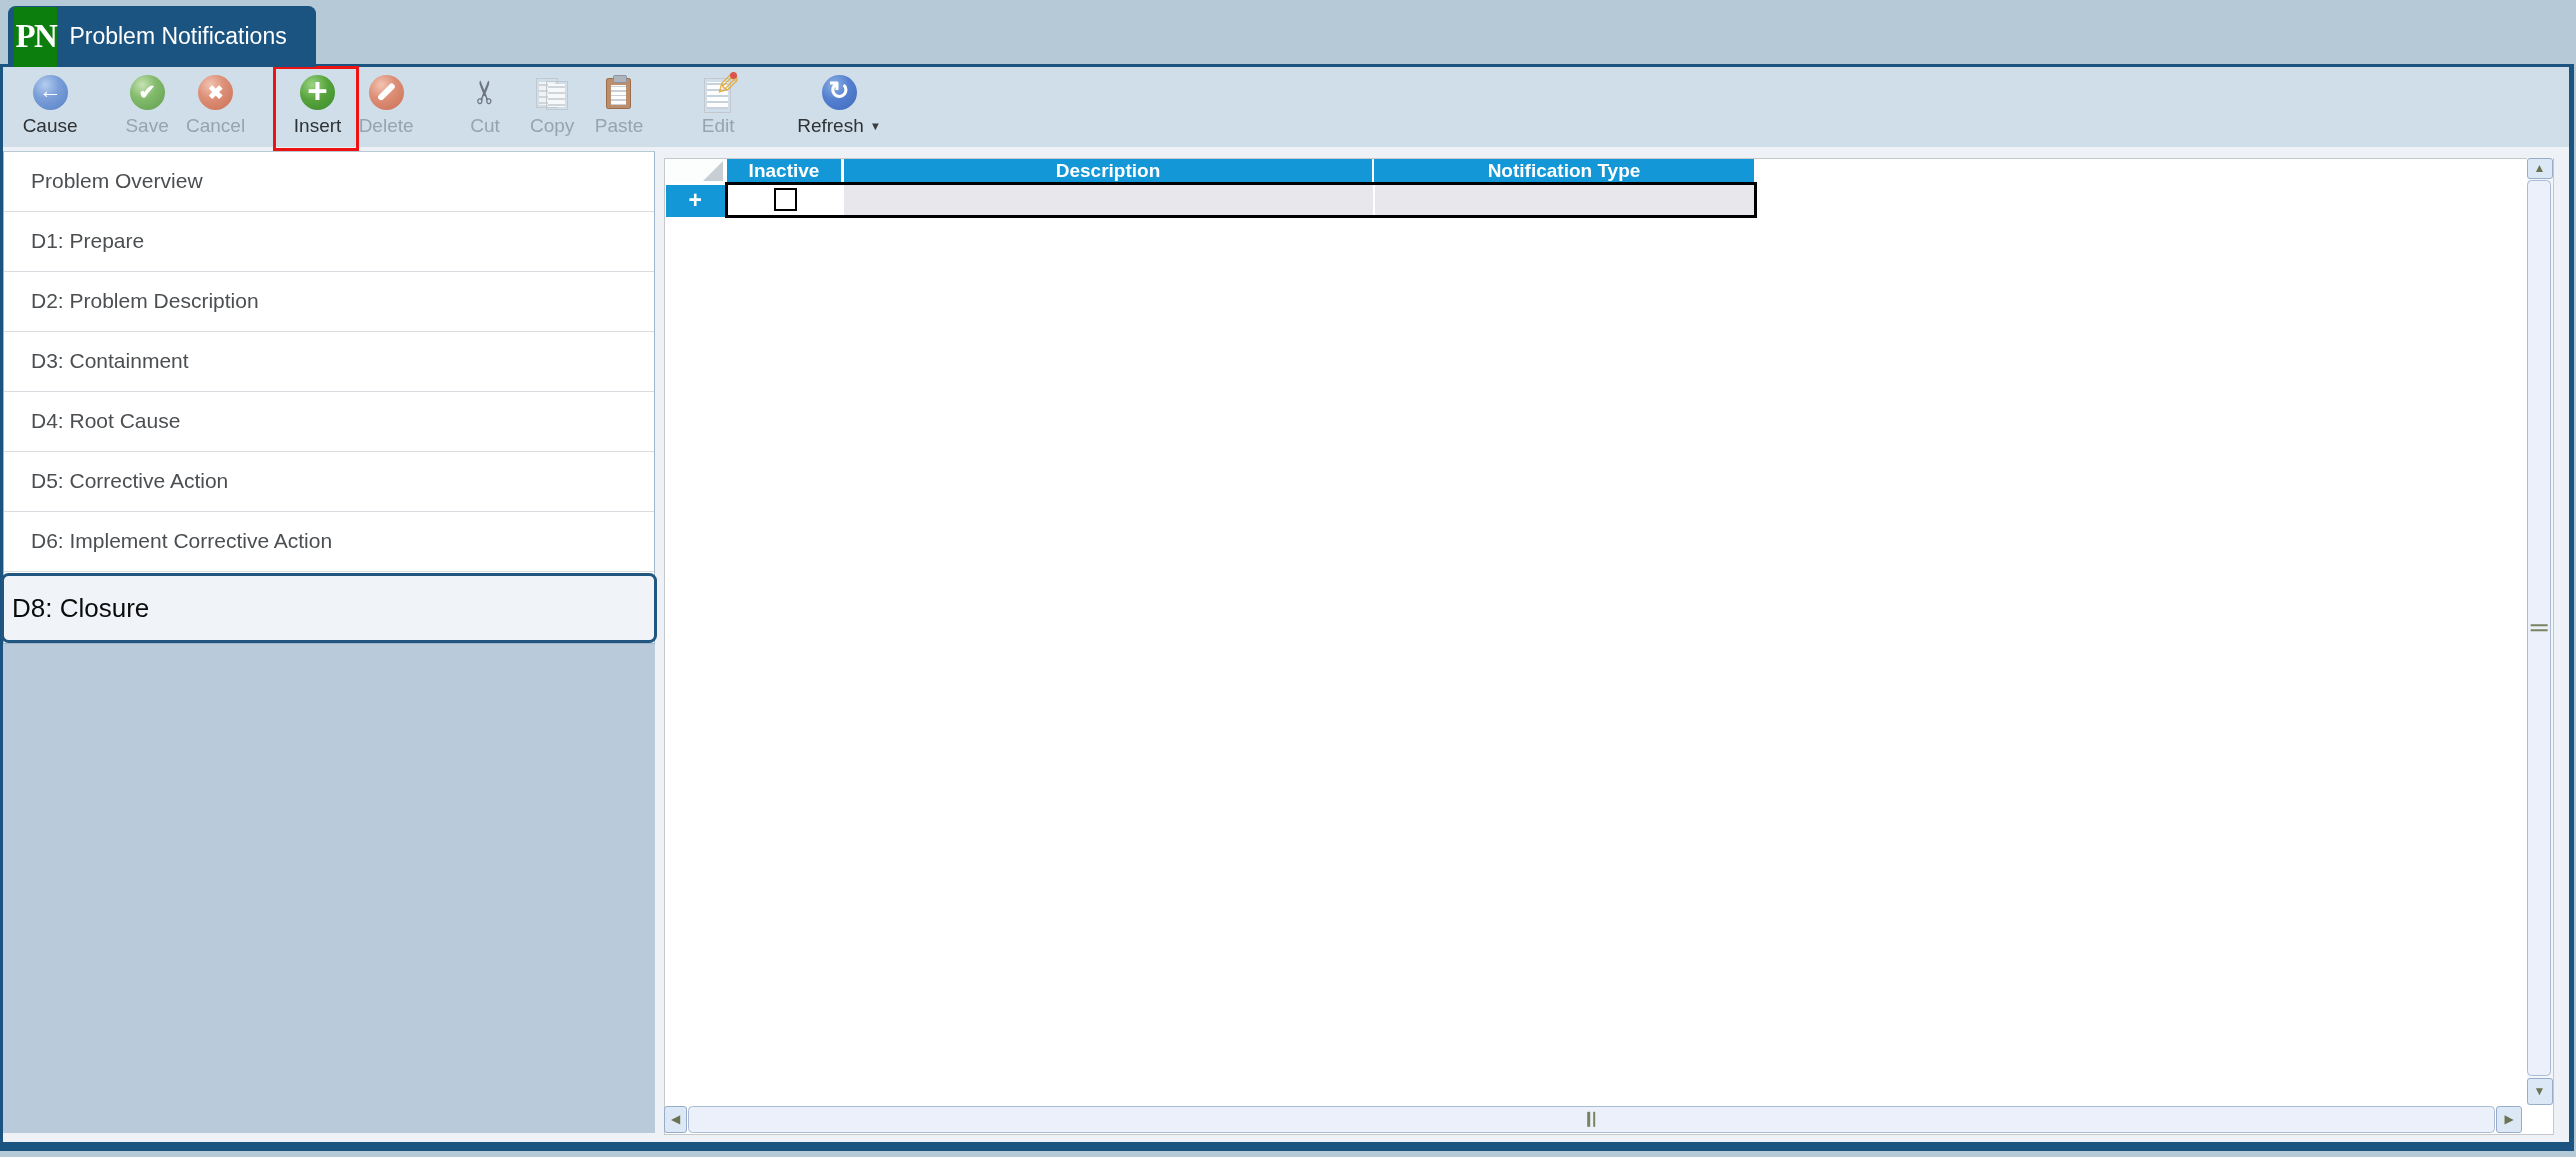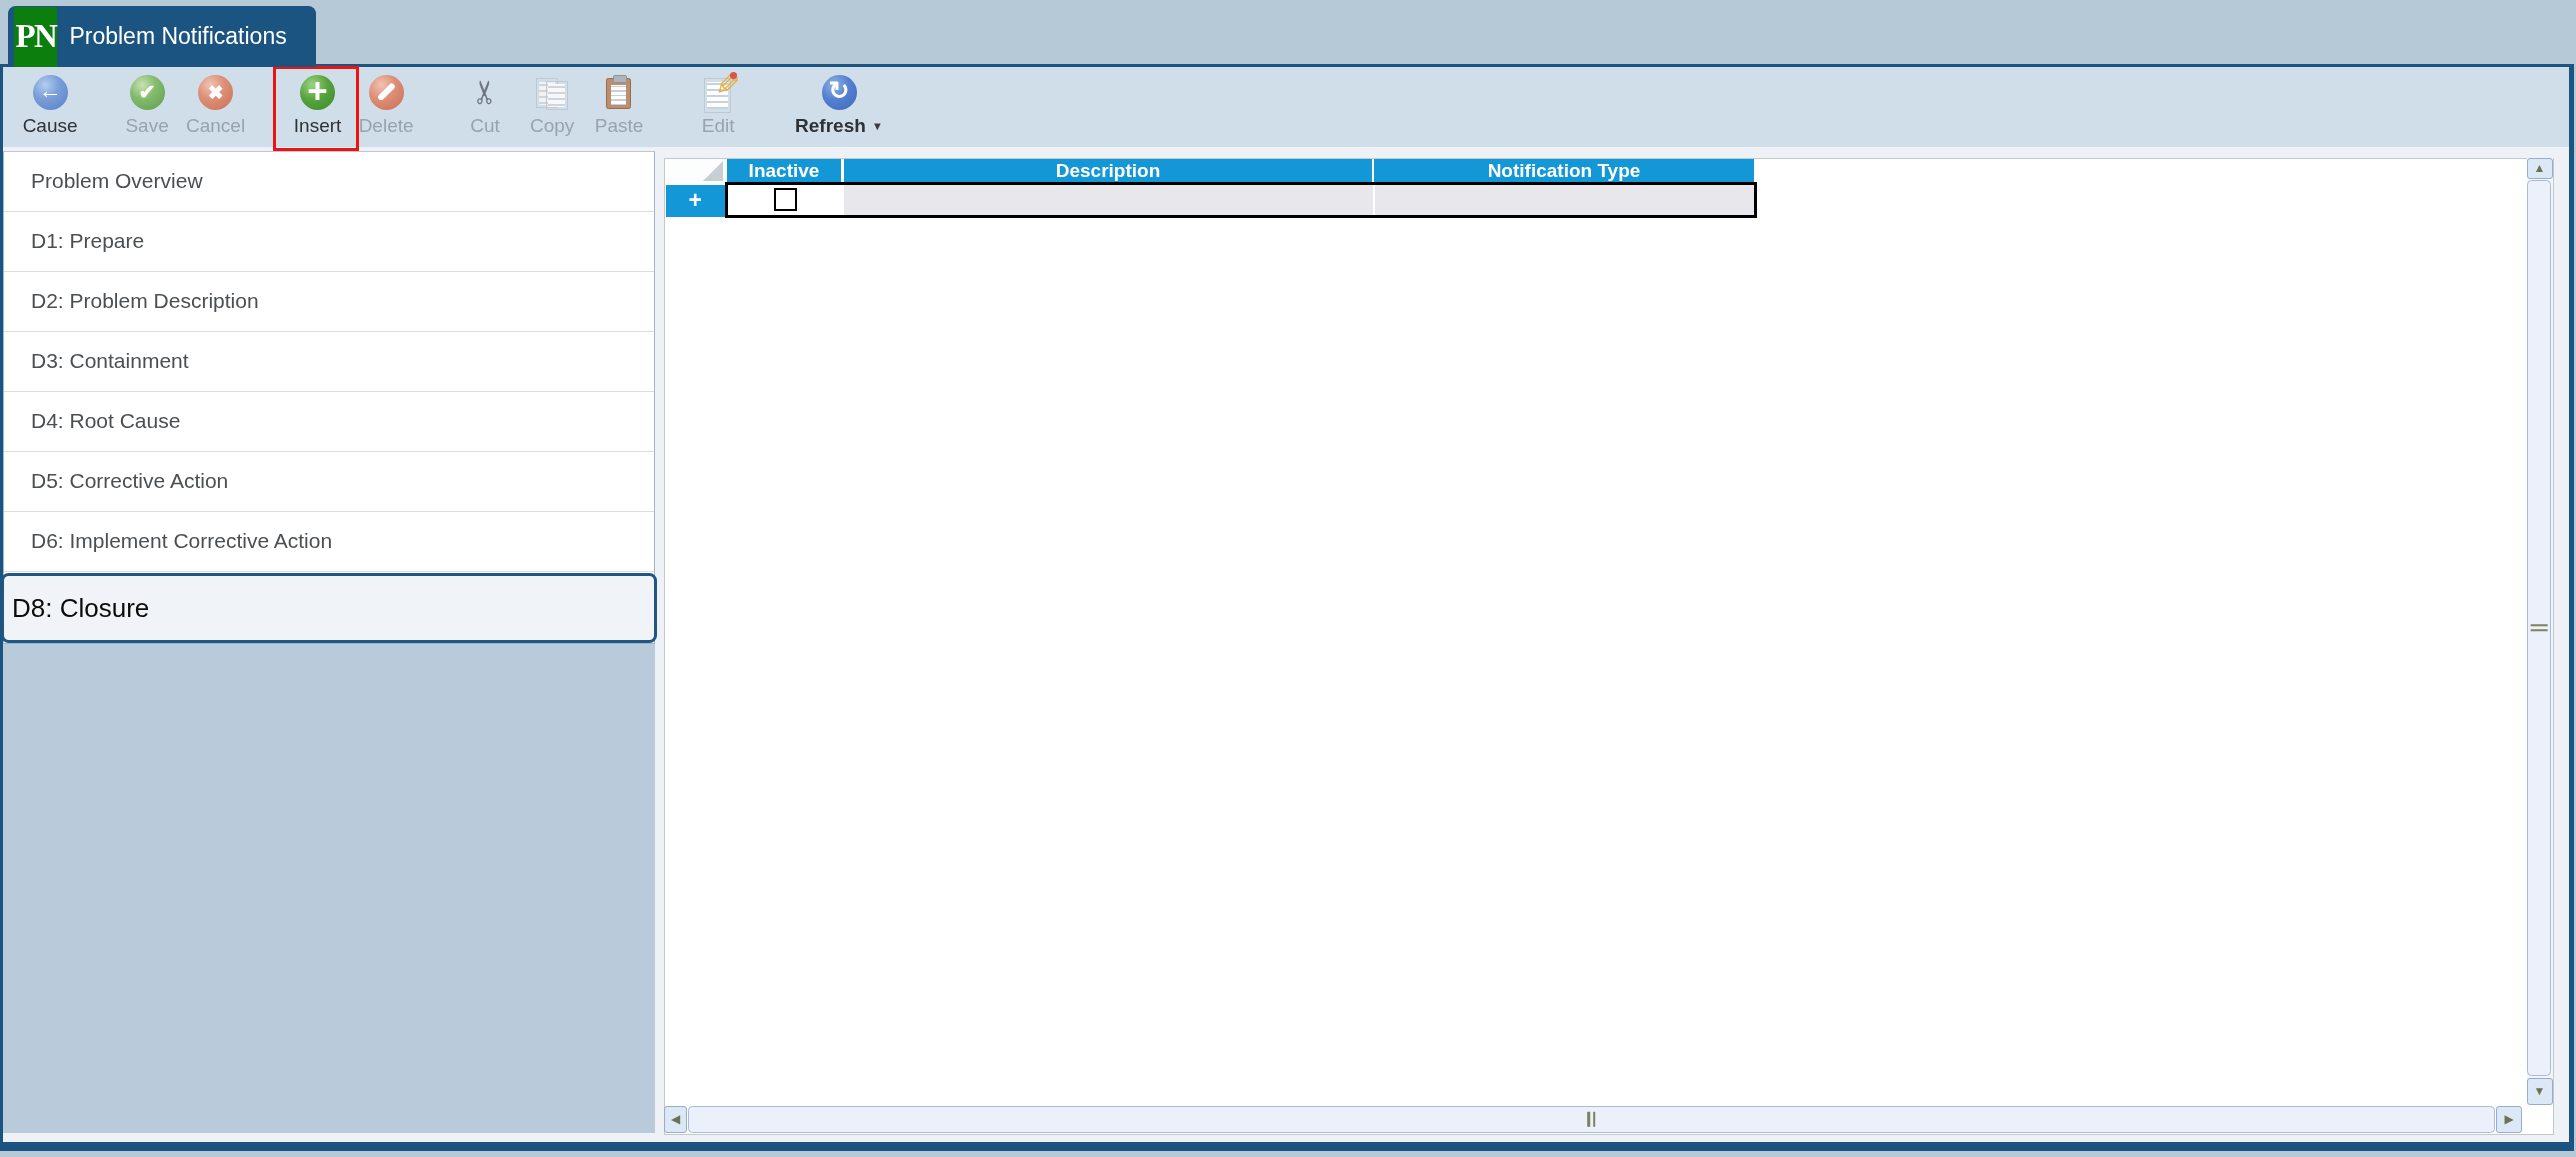--- a/index.html
+++ b/index.html
@@ -37,21 +37,21 @@
     position:relative; height:80px; background:#cfdee9;
     display:flex; align-items:flex-start;
   }
   .tbtn {
     width:67px; margin-top:7.6px; display:flex; flex-direction:column;
     align-items:center; row-gap:5.3px; position:relative; z-index:2; cursor:default;
   }
   .tbtn.wide { width:99px; }
   .tlabel { font-size:19px; color:#2f3234; white-space:nowrap; }
   .tbtn.disabled .tlabel { color:#98a4ad; }
-  .lblrow { display:flex; align-items:center; gap:6px;font-weight:bold; }
+  .lblrow { display:flex; align-items:center; gap:6px; }
   .caret { font-size:11.4px; color:#3c3c3c; }
   .ml18{margin-left:13.6px}.ml40{margin-left:30px}.ml2{margin-left:1.5px}
   .ml46{margin-left:35px}.ml42{margin-left:32px}.ml50{margin-left:38px}
 
   .icon-circle {
     width:35px; height:35px; border-radius:50%;
     display:flex; align-items:center; justify-content:center; color:#fff;
     position:relative;
   }
   .ic-close   { background:radial-gradient(circle at 35% 28%, #b4cdf0 0%, #7b9fd8 40%, #5580c6 100%); }

